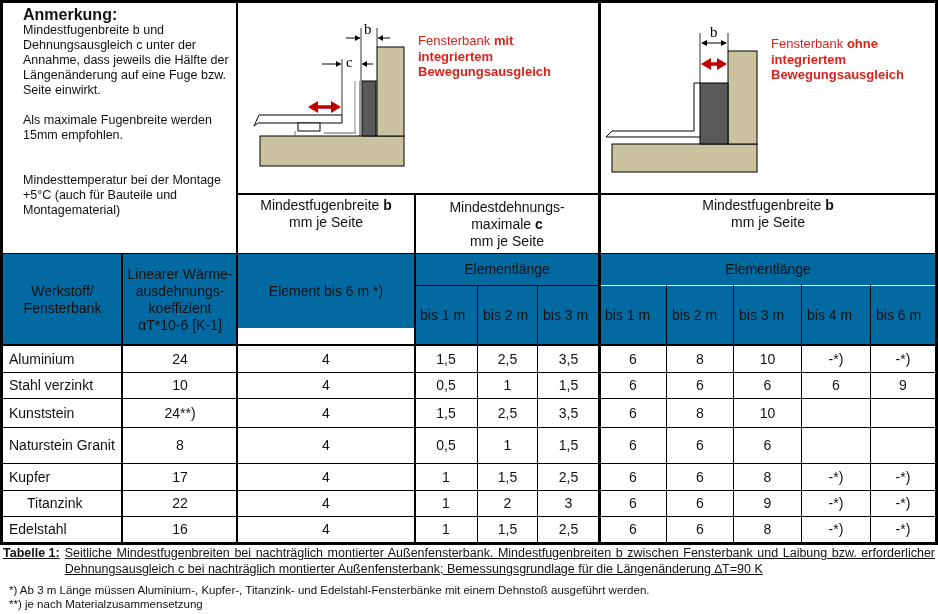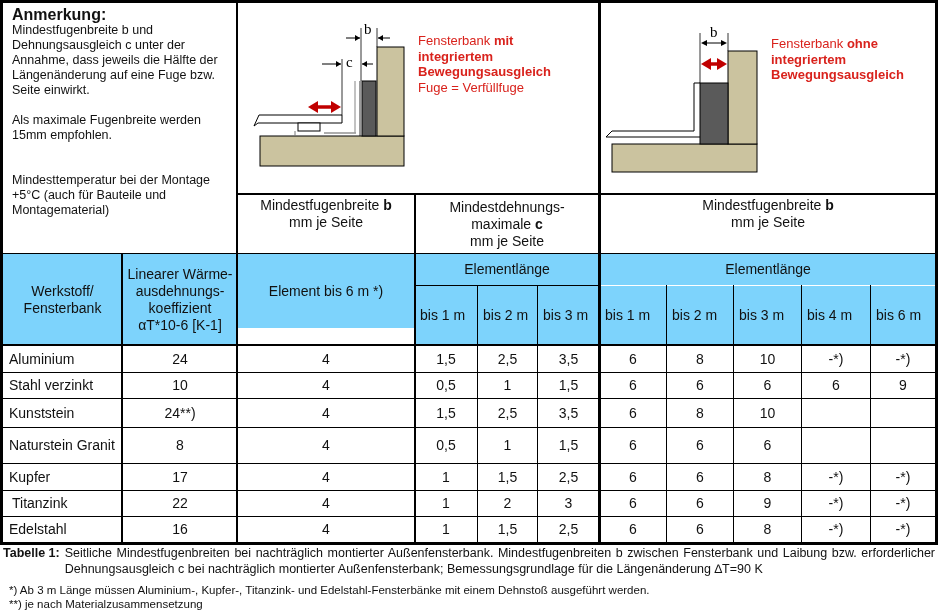--- a/index.html
+++ b/index.html
@@ -1,31 +1,31 @@
 <!DOCTYPE html>
 <html><head>
 <meta charset="utf-8">
 <style>
   html,body{margin:0;padding:0;background:#fff;}
   body{width:938px;height:614px;position:relative;overflow:hidden;font-family:"Liberation Sans",sans-serif;color:#111;}
   .abs{position:absolute;box-sizing:border-box;}
   .cell{position:absolute;box-sizing:border-box;display:flex;align-items:center;justify-content:center;text-align:center;font-size:14px;line-height:17px;}
-  .gray{background:#7dd3fc;}
+  .gray{background:#0369a1;}
   .note{font-size:12.5px;line-height:15px;}
   .note h1{font-size:16px;margin:0;font-weight:bold;line-height:17px;}
   .red{color:#d9221c;font-size:13px;line-height:15.5px;}
   .red b{font-weight:bold;}
   .left{justify-content:flex-start;text-align:left;padding-left:6px;}
   .caption{font-size:12.5px;line-height:16px;}
   .foot{font-size:11.5px;line-height:14px;}
 </style>
 </head>
 <body>
 
-<div class="abs note" style="left:6px;top:3px;width:233px;height:250px;padding:3px 6px;">
+<div class="abs note" style="left:17px;top:3px;width:233px;height:250px;padding:3px 6px;">
   <h1>Anmerkung:</h1>
   <div>Mindestfugenbreite b und Dehnungsausgleich c unter der Annahme, dass jeweils die Hälfte der Längenänderung auf eine Fuge bzw. Seite einwirkt.</div>
   <div style="height:15px"></div>
   <div>Als maximale Fugenbreite werden 15mm empfohlen.</div>
   <div style="height:15px"></div>
   <div style="height:15px"></div>
   <div>Mindesttemperatur bei der Montage +5°C (auch für Bauteile und Montagematerial)</div>
 </div>
 
 <div class="abs" style="left:238px;top:3px;width:360px;height:190px;">
@@ -62,21 +62,20 @@
     <g>
       <line x1="78" y1="104" x2="96" y2="104" stroke="#c00000" stroke-width="3.5"></line>
       <polygon points="70,104 80,98 80,110" fill="#c00000"></polygon>
       <polygon points="103,104 93,98 93,110" fill="#c00000"></polygon>
     </g>
   </svg>
   <div class="abs red" style="left:180px;top:30px;width:175px;">
     <div><span>Fensterbank </span><b>mit</b></div>
     <div><b>integriertem</b></div>
     <div><b>Bewegungsausgleich</b></div>
-    <div>Fuge = Verfüllfuge</div>
   </div>
 </div>
 
 <div class="abs" style="left:600px;top:3px;width:336px;height:190px;">
   <svg width="336" height="190">
     <rect x="12" y="141" width="145" height="28" fill="#cbc39f" stroke="#000" stroke-width="1"></rect>
     <rect x="128" y="48" width="29" height="93" fill="#cbc39f" stroke="#000" stroke-width="1"></rect>
     <rect x="100" y="80" width="28" height="61" fill="#5a5a5a" stroke="#000" stroke-width="1"></rect>
     <polyline points="100,80 94,80 94,128 12,128 6,134 100,134" fill="none" stroke="#000" stroke-width="1"></polyline>
     <line x1="100" y1="30" x2="100" y2="80" stroke="#000" stroke-width="0.8"></line>
@@ -184,21 +183,21 @@
       <div class="cell" style="left: 415px; top: 464px; width: 62px; height: 26px;">1</div>
       <div class="cell" style="left: 478px; top: 464px; width: 59px; height: 26px;">1,5</div>
       <div class="cell" style="left: 538px; top: 464px; width: 61px; height: 26px;">2,5</div>
       <div class="cell" style="left: 600px; top: 464px; width: 66px; height: 26px;">6</div>
       <div class="cell" style="left: 667px; top: 464px; width: 66px; height: 26px;">6</div>
       <div class="cell" style="left: 734px; top: 464px; width: 67px; height: 26px;">8</div>
       <div class="cell" style="left: 802px; top: 464px; width: 68px; height: 26px;">-*)</div>
       <div class="cell" style="left: 871px; top: 464px; width: 64px; height: 26px;">-*)</div>
     </div>
     <div>
-      <div class="cell left" style="left: 3px; top: 491px; width: 119px; height: 25px; padding-left: 9px; line-height: 15px;">Titanzink</div>
+      <div class="cell left" style="left: 3px; top: 491px; width: 119px; height: 25px; padding-left: 24px; line-height: 15px;">Titanzink</div>
       <div class="cell" style="left: 123px; top: 491px; width: 114px; height: 25px;">22</div>
       <div class="cell" style="left: 238px; top: 491px; width: 176px; height: 25px;">4</div>
       <div class="cell" style="left: 415px; top: 491px; width: 62px; height: 25px;">1</div>
       <div class="cell" style="left: 478px; top: 491px; width: 59px; height: 25px;">2</div>
       <div class="cell" style="left: 538px; top: 491px; width: 61px; height: 25px;">3</div>
       <div class="cell" style="left: 600px; top: 491px; width: 66px; height: 25px;">6</div>
       <div class="cell" style="left: 667px; top: 491px; width: 66px; height: 25px;">6</div>
       <div class="cell" style="left: 734px; top: 491px; width: 67px; height: 25px;">9</div>
       <div class="cell" style="left: 802px; top: 491px; width: 68px; height: 25px;">-*)</div>
       <div class="cell" style="left: 871px; top: 491px; width: 64px; height: 25px;">-*)</div>
@@ -240,21 +239,21 @@
     <div class="abs" style="left: 870px; top: 285px; width: 1px; height: 260px; background: rgb(0, 0, 0);"></div>
     <div class="abs" style="left: 0px; top: 372px; width: 938px; height: 1px; background: rgb(0, 0, 0);"></div>
     <div class="abs" style="left: 0px; top: 398px; width: 938px; height: 1px; background: rgb(0, 0, 0);"></div>
     <div class="abs" style="left: 0px; top: 427px; width: 938px; height: 1px; background: rgb(0, 0, 0);"></div>
     <div class="abs" style="left: 0px; top: 463px; width: 938px; height: 1px; background: rgb(0, 0, 0);"></div>
     <div class="abs" style="left: 0px; top: 490px; width: 938px; height: 1px; background: rgb(0, 0, 0);"></div>
     <div class="abs" style="left: 0px; top: 516px; width: 938px; height: 1px; background: rgb(0, 0, 0);"></div>
   </div>
 
 <div class="abs caption" style="left:3px;top:545px;width:932px;">
-  <div style="display:flex;">
+  <div style="display:flex;text-decoration:underline;">
     <b style="white-space:nowrap;margin-right:5px;">Tabelle 1:</b>
     <span style="text-align:justify;">Seitliche Mindestfugenbreiten bei nachträglich montierter Außenfensterbank. Mindestfugenbreiten b zwischen Fensterbank und Laibung bzw. erforderlicher Dehnungsausgleich c bei nachträglich montierter Außenfensterbank; Bemessungsgrundlage für die Längenänderung ∆T=90 K</span>
   </div>
 </div>
 <div class="abs foot" style="left:9px;top:583px;width:932px;">
   <div>*) Ab 3 m Länge müssen Aluminium-, Kupfer-, Titanzink- und Edelstahl-Fensterbänke mit einem Dehnstoß ausgeführt werden.</div>
   <div>**) je nach Materialzusammensetzung</div>
 </div>
 
 </body></html>

